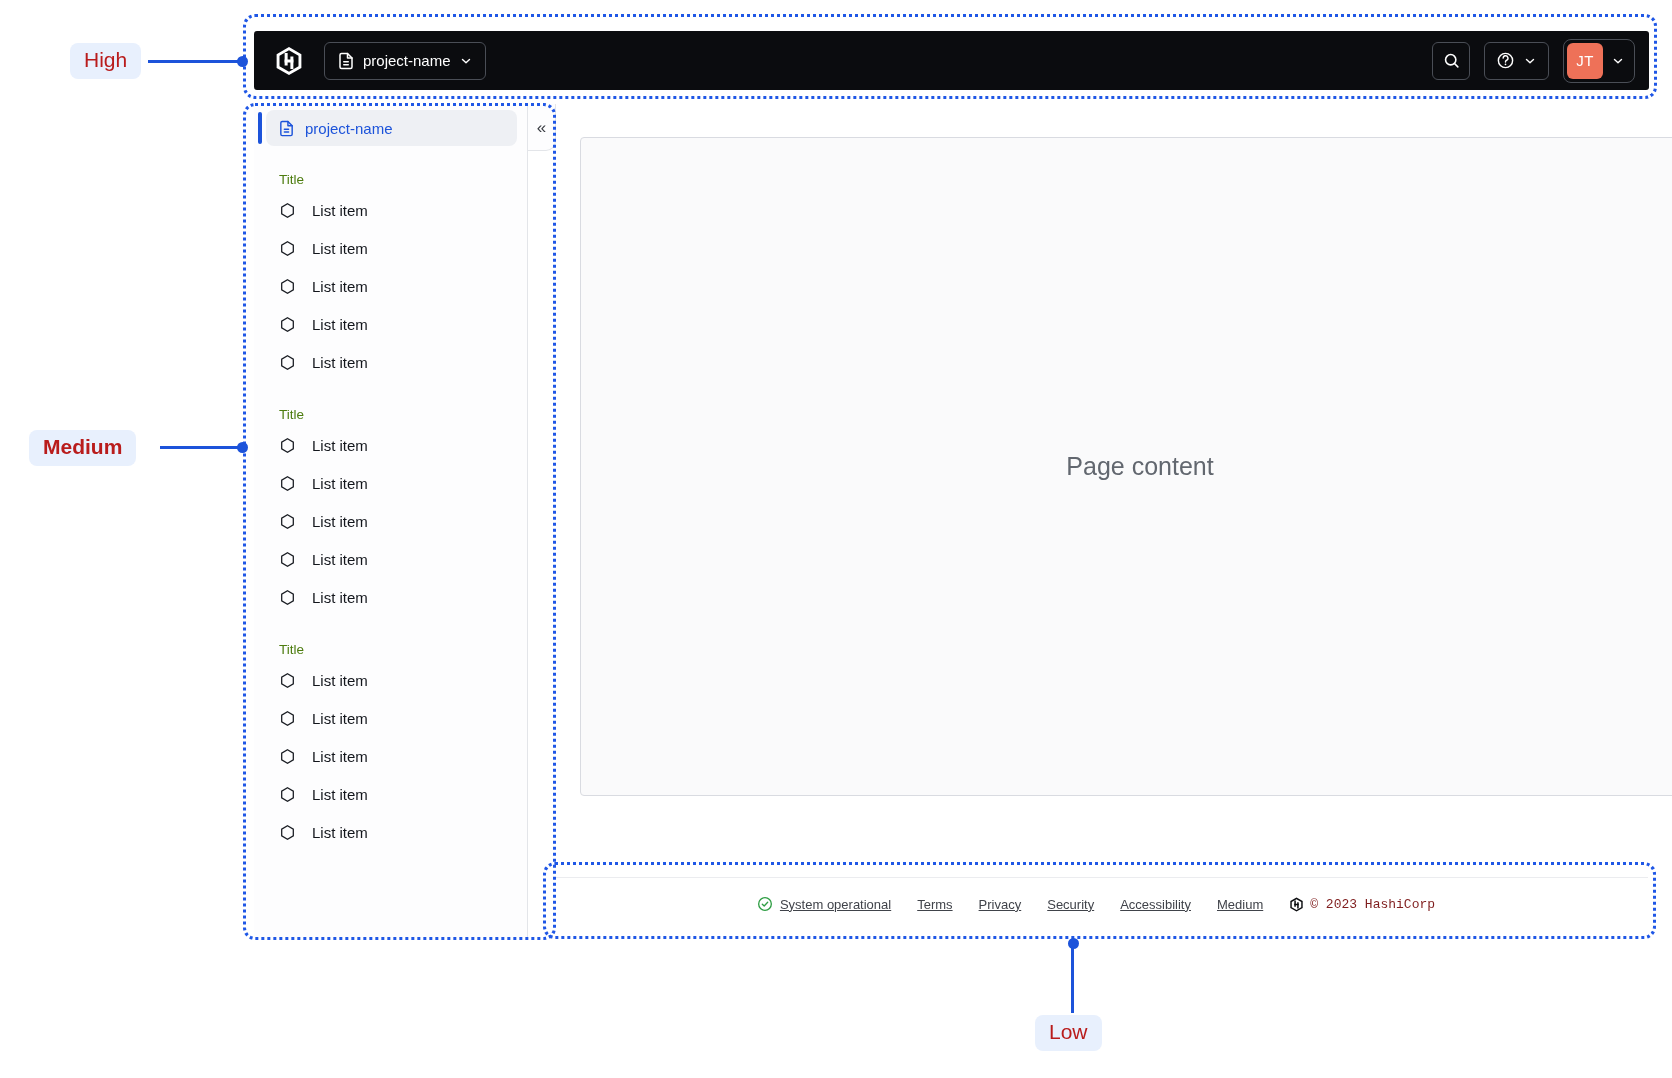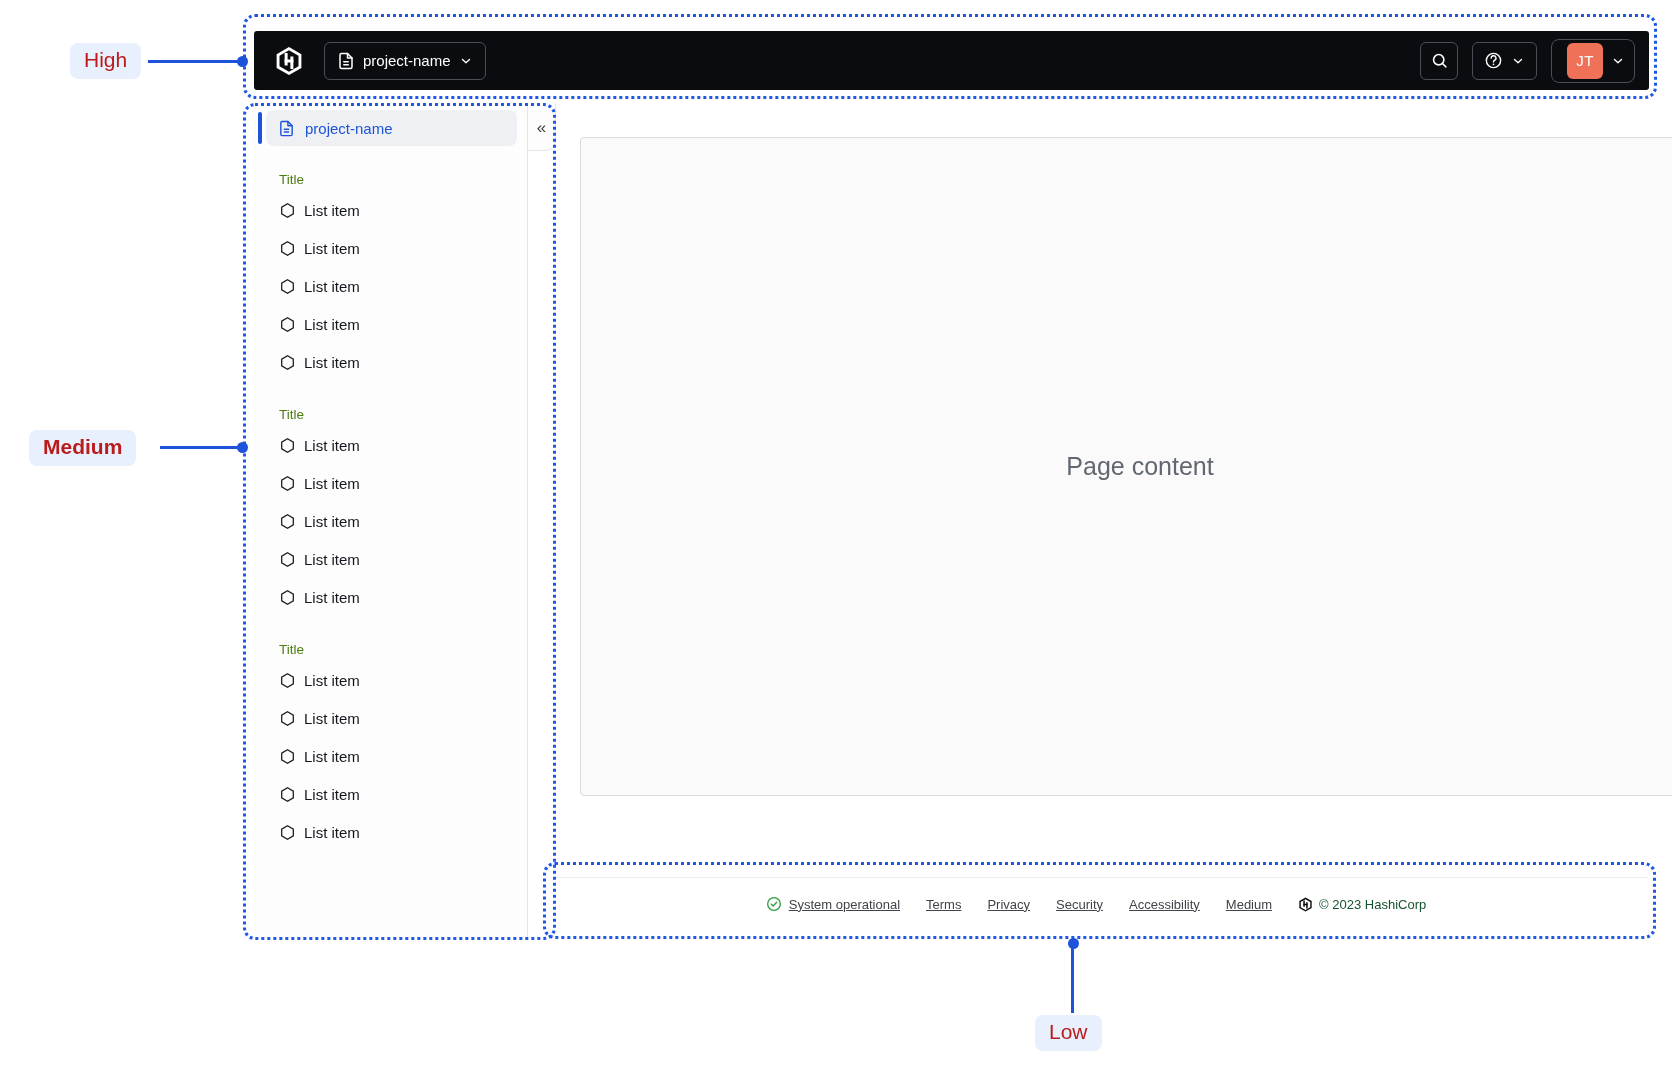--- a/index.html
+++ b/index.html
@@ -19,21 +19,21 @@
     background:#0b0c0f; border-radius:3px; display:flex; align-items:center;
     padding:0 14px; gap:14px; z-index:2; }
   .nav-logo { display:flex; align-items:center; color:#ffffff; margin:0 6px; cursor:pointer; }
   .nav-btn { display:flex; align-items:center; gap:8px; background:transparent;
     border:1px solid #4a4e56; border-radius:6px; color:#ffffff; cursor:pointer;
     font-family:inherit; font-size:15px; }
   .project-btn { height:38px; padding:0 12px; font-weight:500; }
   .nav-spacer { flex:1; }
   .icon-btn { width:38px; height:38px; justify-content:center; padding:0; }
   .help-btn { height:38px; padding:0 11px; }
-  .user-btn { height:44px; padding:3px 9px 3px 15px; border-radius:8px; }
+  .user-btn { height:44px; padding:3px 9px 3px 3px; border-radius:8px; }
   .avatar { width:36px; height:36px; border-radius:6px; background:#ee7158;
     color:#ffffff; font-size:15px; display:flex; align-items:center;
     justify-content:center; letter-spacing:.5px; }
   .chev { display:flex; align-items:center; }
 
   
   .sidebar { position:absolute; left:254px; top:104px; width:274px; height:836px;
     background:#fdfdfe; border-right:1px solid #e3e5e9; z-index:1; }
   .accent { position:absolute; left:4px; top:8px; width:4px; height:32px;
     background:#1c53da; border-radius:2px; }
@@ -41,40 +41,40 @@
     border-radius:8px; display:flex; align-items:center; gap:10px; padding:0 12px;
     color:#1c53da; font-size:15px; font-weight:500; cursor:pointer; }
   .side-flap { position:absolute; left:528px; top:104px; width:28px; height:47px;
     background:#fdfdfe; border-right:1px solid #e3e5e9; border-bottom:1px solid #e3e5e9;
     border-radius:0 0 10px 0; display:flex; align-items:center; justify-content:center;
     z-index:2; }
   .collapse-btn { border:none; background:transparent; font-size:17px; color:#3a3d43;
     cursor:pointer; font-family:inherit; line-height:1; }
   .side-section { margin-top:26px; padding-left:25px; }
   .side-title { font-size:13.5px; color:#4d7c0f; margin-bottom:4px; }
-  .side-item { height:38px; display:flex; align-items:center; gap:8px; cursor:pointer; }
+  .side-item { height:38px; display:flex; align-items:center; gap:16px; cursor:pointer; }
   .side-item .hex { display:flex; color:#1a1d23; }
   .side-item-label { font-size:15px; color:#13161c; }
 
   
   .content { position:absolute; left:580px; top:137px; width:1120px; height:659px;
     background:#fafafb; border:1px solid #d9dbe1; border-radius:4px;
     display:flex; align-items:center; justify-content:center; z-index:1; }
   .placeholder { font-size:25px; color:#62676f; }
 
   
   .footer-divider { position:absolute; left:556px; top:877px; width:1092px; height:1px;
     background:#ebecef; z-index:1; }
   .footer { position:absolute; left:580px; top:886px; width:1032px; height:36px;
     display:flex; align-items:center; justify-content:center; gap:26px;
     font-size:13px; z-index:2; }
   .f-link { color:#40434a; text-decoration:underline; cursor:pointer;
     display:flex; align-items:center; gap:7px; }
   .status-icon { display:flex; color:#2f9e44; }
-  .f-copy { display:flex; align-items:center; gap:6px; color:#14532d; }
+  .f-copy { display:flex; align-items:center; gap:6px; color:#7f1d1d;font-family:Liberation Mono, monospace; }
   .f-copy .icon { display:flex; color:#0b0c0f; }
 
   
   .anno-pill { position:absolute; background:#e8f0fd; color:#b91c1c; font-size:21px;
     font-weight:500; padding:5px 14px 7px; border-radius:8px; z-index:6; }
   .pill-high   { left:70px;  top:43px; }
   .pill-medium { left:29px;  top:430px;font-weight:bold; }
   .pill-low    { left:1035px; top:1015px; }
   .anno-line { position:absolute; background:#1c53da; z-index:6; }
   .line-high   { left:148px;  top:60px;  width:91px; height:3px; }

